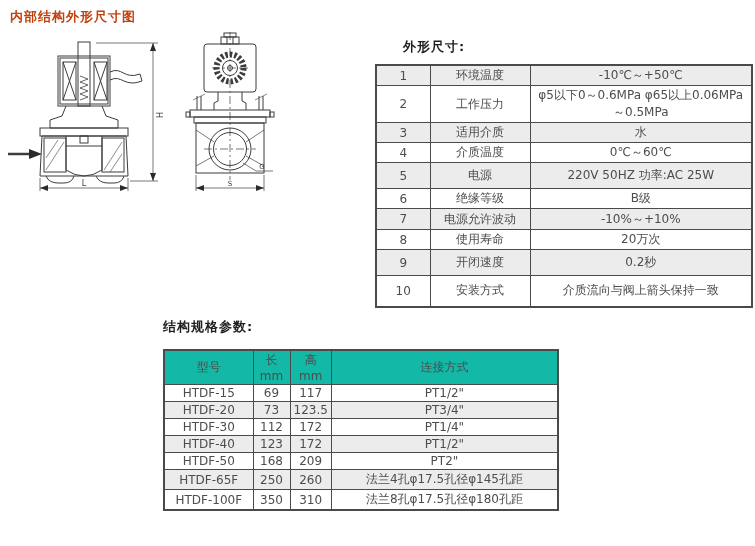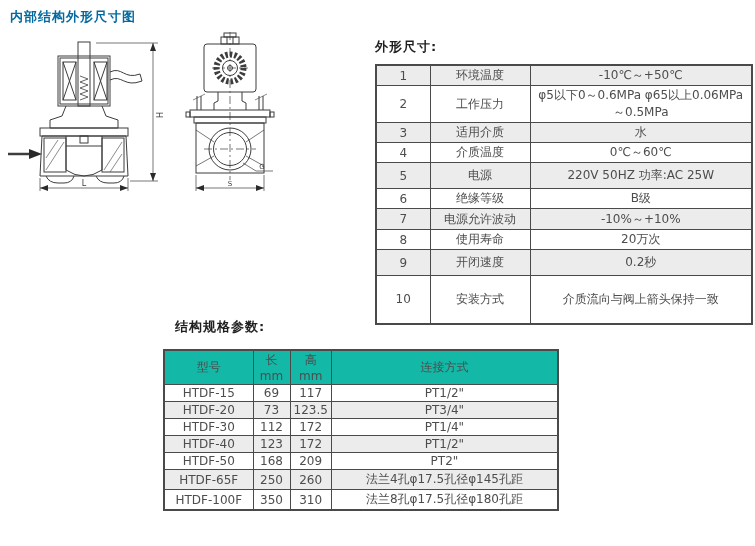--- a/index.html
+++ b/index.html
@@ -3,52 +3,52 @@
 <meta charset="utf-8">
 <style>
   * { margin:0; padding:0; box-sizing:border-box; }
   html,body { background:#ffffff; }
   .page {
     position:relative; width:755px; height:546px; background:#fff;
     font-family:"DejaVu Sans","Liberation Sans",sans-serif; overflow:hidden;
   }
   .page-title {
     position:absolute; left:10px; top:8px;
-    font-size:13px; font-weight:bold; color:#0369a1; letter-spacing:1px;
+    font-size:13px; font-weight:bold; color:#c2410c; letter-spacing:1px;
   }
   .section-title {
     font-size:13px; font-weight:bold; color:#1f1f1f; letter-spacing:1px;
   }
   
   .diagram { position:absolute; }
   #left-diagram  { left:6px;  top:30px; }
   #right-diagram { left:172px; top:30px; }
   svg { stroke:#3d3d3d; fill:none; stroke-width:1; }
   svg text { stroke:none; fill:#3d3d3d; font-family:"DejaVu Sans",sans-serif; }
   .fillblk { fill:#2a2a2a; stroke:none; }
   .cline { stroke-dasharray:8 3 2 3; stroke-width:0.7; }
   
   .spec-section { position:absolute; left:375px; top:38px; width:378px; }
-  .spec-section .section-title { margin-bottom:8px; }
+  .spec-section .section-title { margin-bottom:8px;margin-left:28px; }
   table {
     border-collapse:collapse; width:100%;
     font-size:12px; color:#4d4d4d; text-align:center;
     border:2px solid #4a4a4a;
   }
   td, th { border:1px solid #4a4a4a; padding:1px 3px; font-weight:normal; }
   #spec-table tr { height:17px; }
   #spec-table tr:nth-child(2)  { height:33px; }
   #spec-table tr:nth-child(5)  { height:26px; }
   #spec-table tr:nth-child(7)  { height:21px; }
   #spec-table tr:nth-child(9)  { height:26px; }
-  #spec-table tr:nth-child(10) { height:48px; }
+  #spec-table tr:nth-child(10) { height:31px; }
   #spec-table tr:nth-child(odd) { background:#ececec; }
   
   .model-section { position:absolute; left:163px; top:318px; width:396px; }
-  .model-section .section-title { margin-left:12px; margin-bottom:13px; }
+  .model-section .section-title { margin-left:0; margin-bottom:13px; }
   #model-table thead tr { background:#14b8a6; }
   #model-table tr { height:15px; }
   #model-table tbody tr:nth-child(even) { background:#ececec; }
 </style>
 </head>
 <body>
 
 <div class="page">
 
   <div class="page-title">内部结构外形尺寸图</div>

